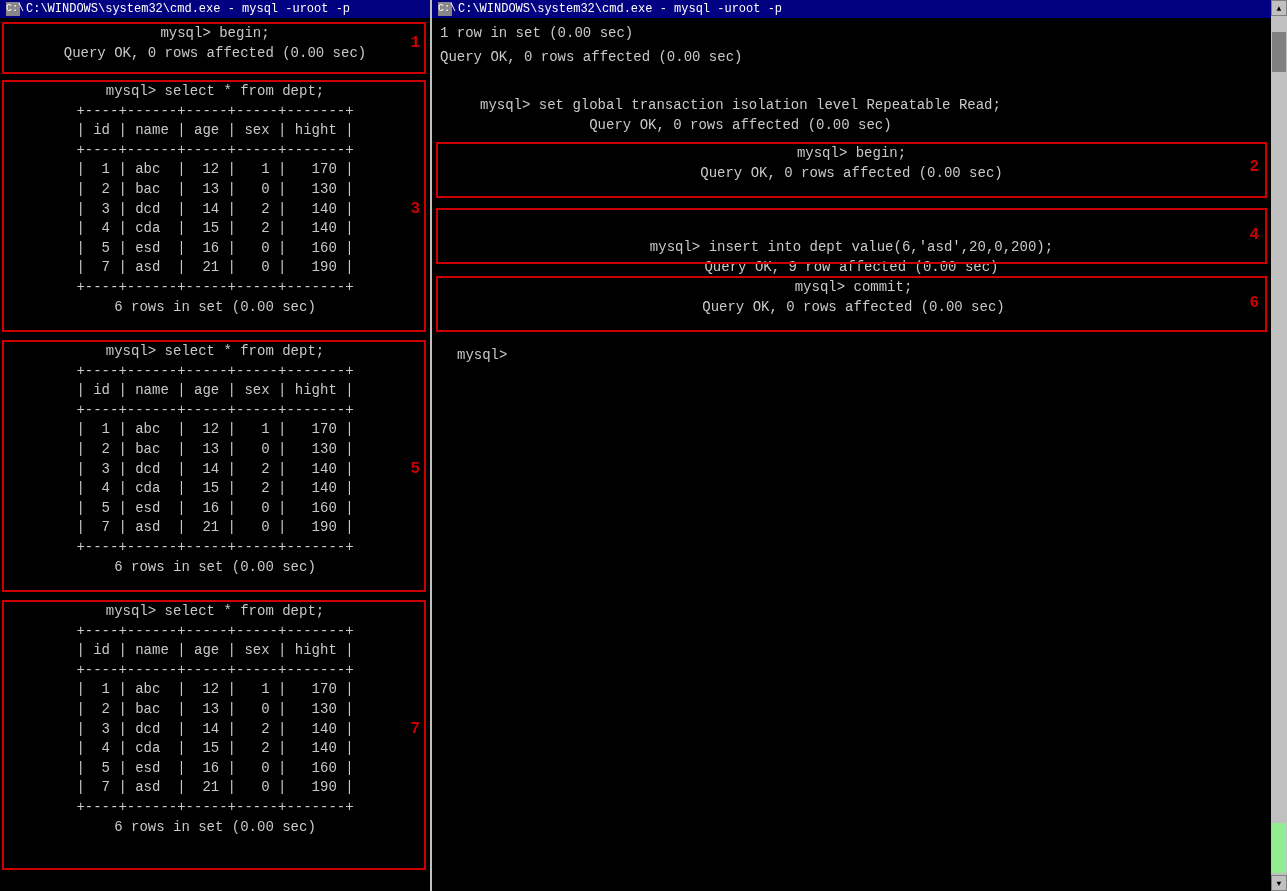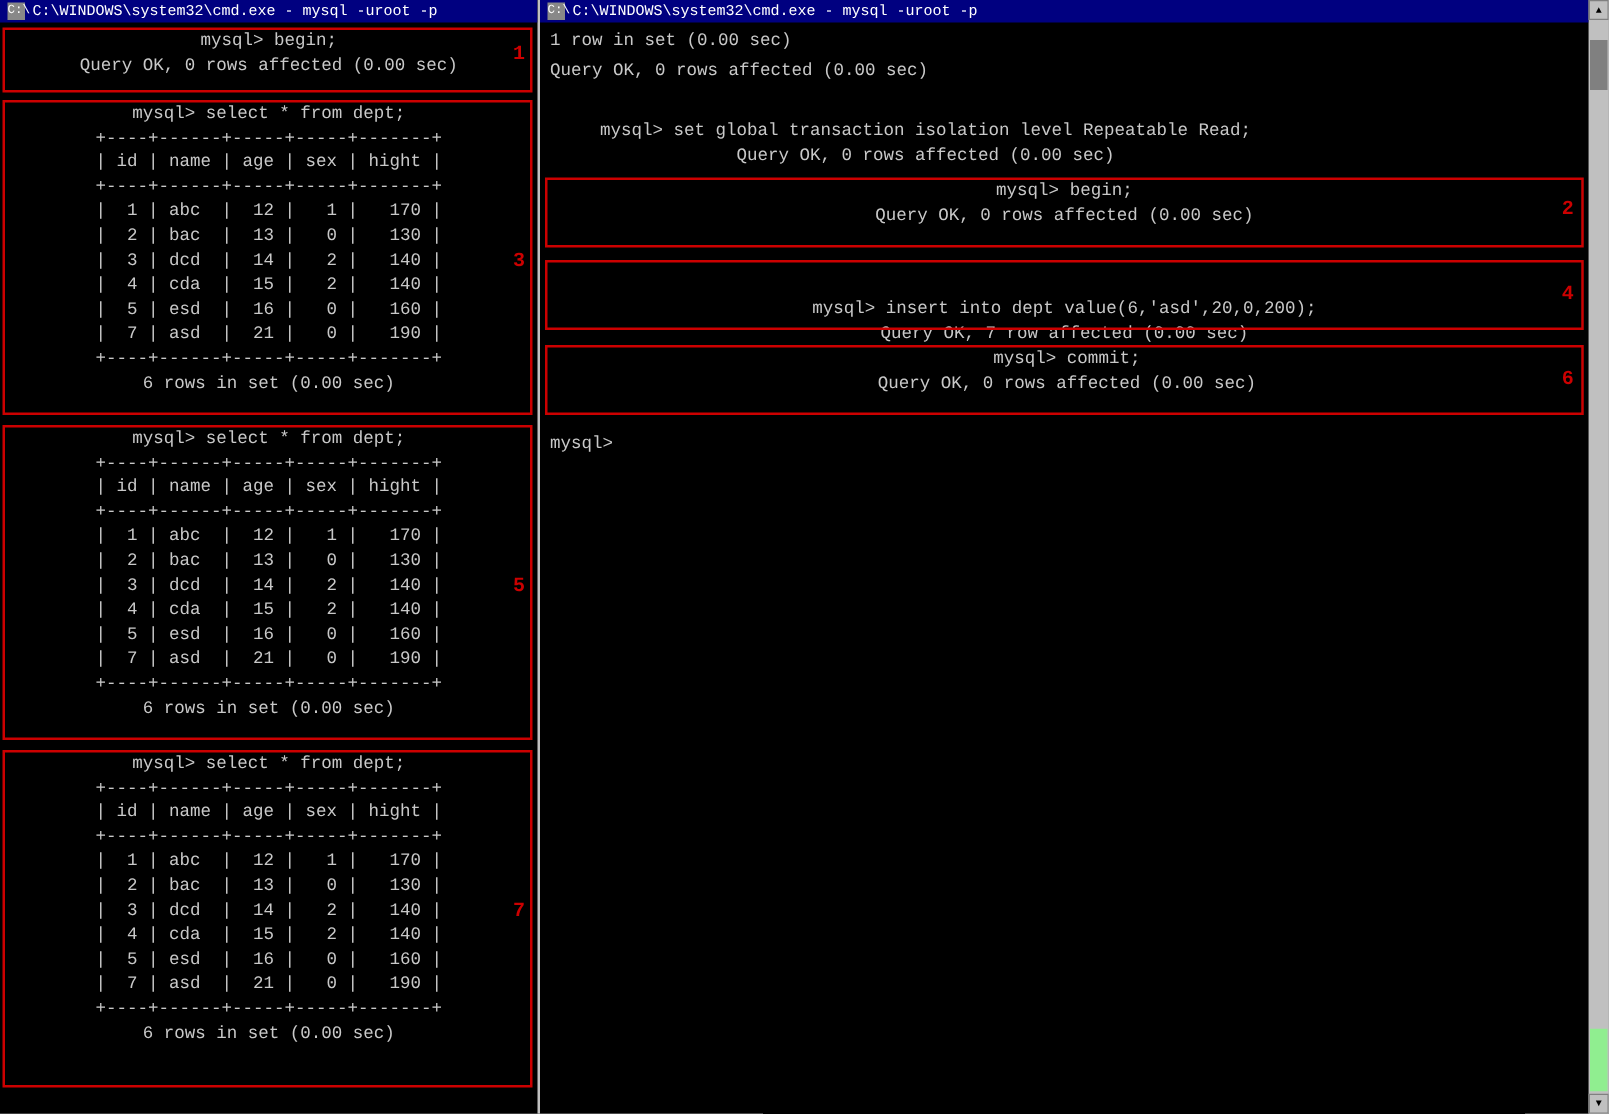--- a/index.html
+++ b/index.html
@@ -215,35 +215,35 @@
       <div style="position:absolute; top:126px; left:8px; right:8px;">
         <div class="line">mysql&gt; begin;</div>
         <div class="line">Query OK, 0 rows affected (0.00 sec)</div>
       </div>
 
       <div class="red-box" style="top:124px; left:4px; right:4px; height:56px;"></div>
       <span class="step-number" style="top:138px; right:12px;">2</span>
 
       <div style="position:absolute; top:192px; left:8px; right:8px;margin-top:28px;">
         <div class="line">mysql&gt; insert into dept value(6,'asd',20,0,200);</div>
-        <div class="line">Query OK, 7 row affected (0.00 sec)</div>
+        <div class="line">Query OK, 9 row affected (0.00 sec)</div>
       </div>
 
       <div class="red-box" style="top:190px; left:4px; right:4px; height:56px;"></div>
       <span class="step-number" style="top:206px; right:12px;">4</span>
 
       <div style="position:absolute; top:260px; left:8px; right:4px;">
         <div class="line">mysql&gt; commit;</div>
         <div class="line">Query OK, 0 rows affected (0.00 sec)</div>
       </div>
 
       <div class="red-box" style="top:258px; left:4px; right:4px; height:56px;"></div>
       <span class="step-number" style="top:274px; right:12px;">6</span>
 
-      <div style="position:absolute; top:328px; left:8px;">
+      <div style="position:absolute; top:328px; left:25px;">
         <div class="line">mysql&gt;</div>
       </div>
 
     </div>
   </div>
 
   <div class="scrollbar-right">
     <div class="scrollbar-arrow">▲</div>
     <div style="flex:1; background:#c0c0c0; position:relative;">
       <div class="scrollbar-thumb"></div>

